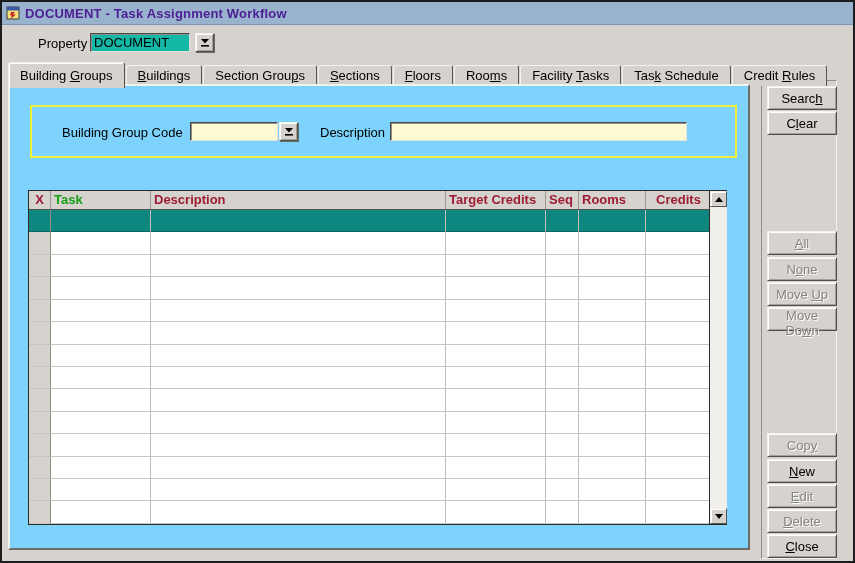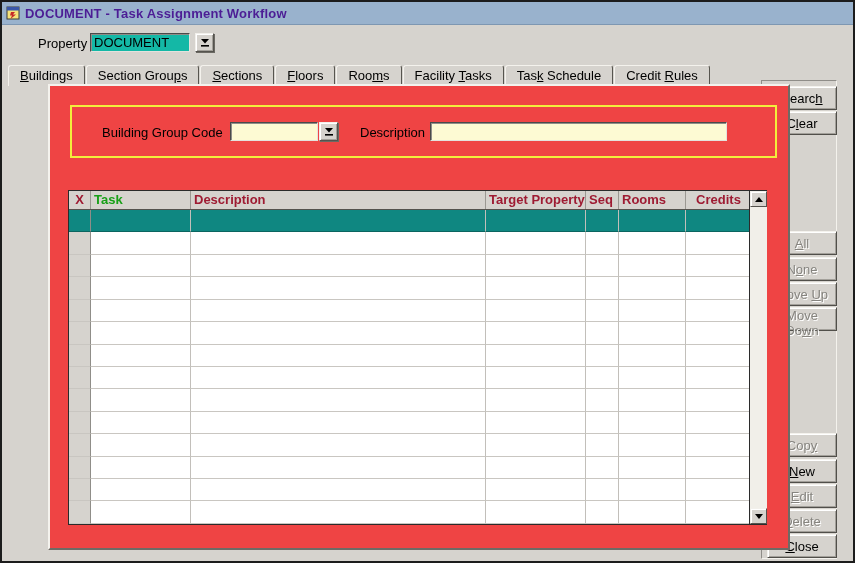--- a/index.html
+++ b/index.html
@@ -59,24 +59,23 @@
     margin-right:1px;position:relative;z-index:1;
   }
   .tab.active{
     height:26px;padding-top:5px;
     margin-bottom:-2px;z-index:3;
     box-shadow:inset 1px 1px 0 #fff;
   }
   
   .main-panel{
     position:absolute;left:6px;top:82px;width:742px;height:466px;
-    box-sizing:border-box;background:#ef4444;
+    box-sizing:border-box;background:#7dd3fc;
     border:2px solid;border-color:#f4f2ed #6e6b65 #6e6b65 #f4f2ed;
     z-index:2;
-    margin-left:40px;
   }
   .query-box{
     position:absolute;left:20px;top:19px;width:707px;height:53px;
     box-sizing:border-box;border:2px solid #f2ee3c;
   }
   .q-lbl{position:absolute;font-size:13px;color:#000;white-space:nowrap;top:18px;}
   .code-lbl{left:30px;}
   .code-field{left:158px;top:15px;width:88px;}
   .code-lov{left:247px;top:15px;}
   .desc-lbl{left:288px;}
@@ -170,20 +169,21 @@
     <input class="field prop-field" value="DOCUMENT" style="">
     <button class="lov-btn prop-lov">
       <svg width="10" height="11" viewBox="0 0 10 11">
         <path d="M1 2 L9 2 L5 6.5 Z" fill="#000"></path>
         <rect x="1" y="8" width="8" height="1.6" fill="#000"></rect>
       </svg>
     </button>
   </div>
 
   <div class="tabbar">
+    <div class="tab active">Building <u>G</u>roups</div>
     <div class="tab"><u>B</u>uildings</div>
     <div class="tab">Section Grou<u>p</u>s</div>
     <div class="tab"><u>S</u>ections</div>
     <div class="tab"><u>F</u>loors</div>
     <div class="tab">Roo<u>m</u>s</div>
     <div class="tab">Facility <u>T</u>asks</div>
     <div class="tab">Tas<u>k</u> Schedule</div>
     <div class="tab">Credit <u>R</u>ules</div>
   </div>
 
@@ -201,21 +201,21 @@
       <span class="q-lbl desc-lbl">Description</span>
       <input class="field desc-field" value="" style="background: rgb(253, 250, 211);">
     </div>
 
     <div class="table">
       <div class="tmain">
         <div class="thead">
           <div class="hcell c0" style="color: rgb(158, 27, 50);">X</div>
           <div class="hcell c1" style="color: rgb(23, 160, 23);">Task</div>
           <div class="hcell c2" style="color: rgb(158, 27, 50);">Description</div>
-          <div class="hcell c3" style="color: rgb(158, 27, 50);">Target Property</div>
+          <div class="hcell c3" style="color: rgb(158, 27, 50);">Target Credits</div>
           <div class="hcell c4" style="color: rgb(158, 27, 50);">Seq</div>
           <div class="hcell c5" style="color: rgb(158, 27, 50);">Rooms</div>
           <div class="hcell c6" style="color: rgb(158, 27, 50);">Credits</div>
         </div>
         <div class="tbody">
             <div class="trow selected" style="background: rgb(15, 135, 129);">
               <div class="tcell c0"></div>
               <div class="tcell c1"></div>
               <div class="tcell c2"></div>
               <div class="tcell c3"></div>

